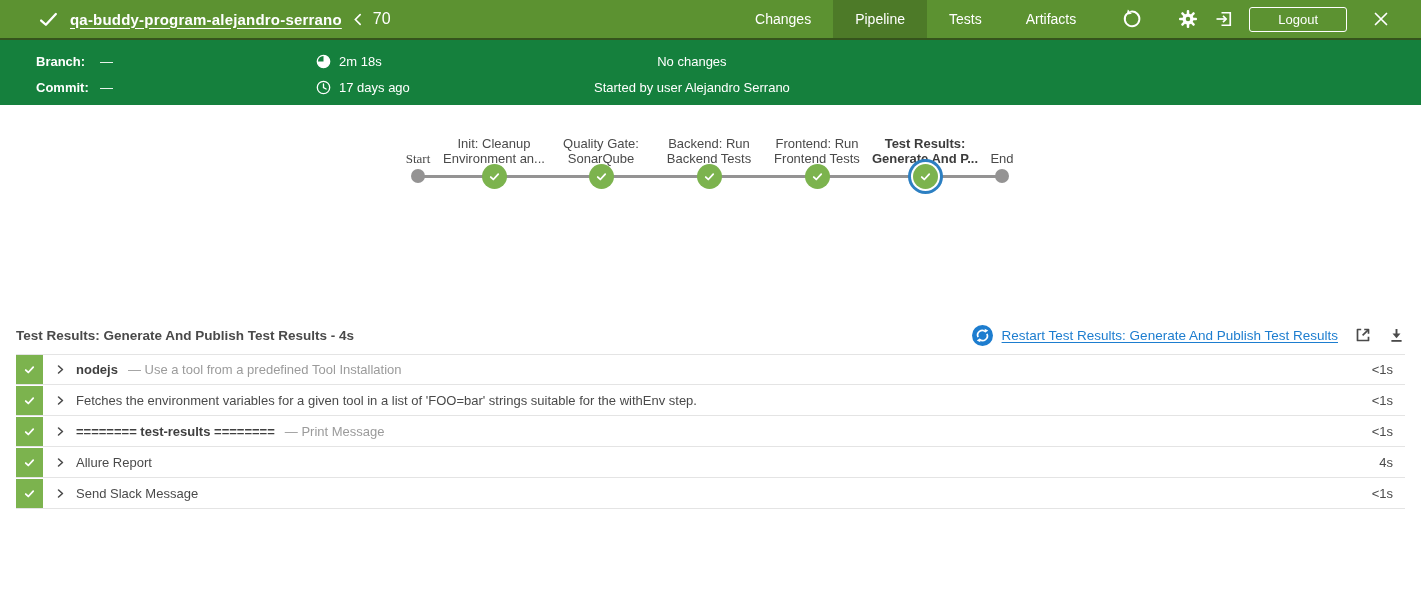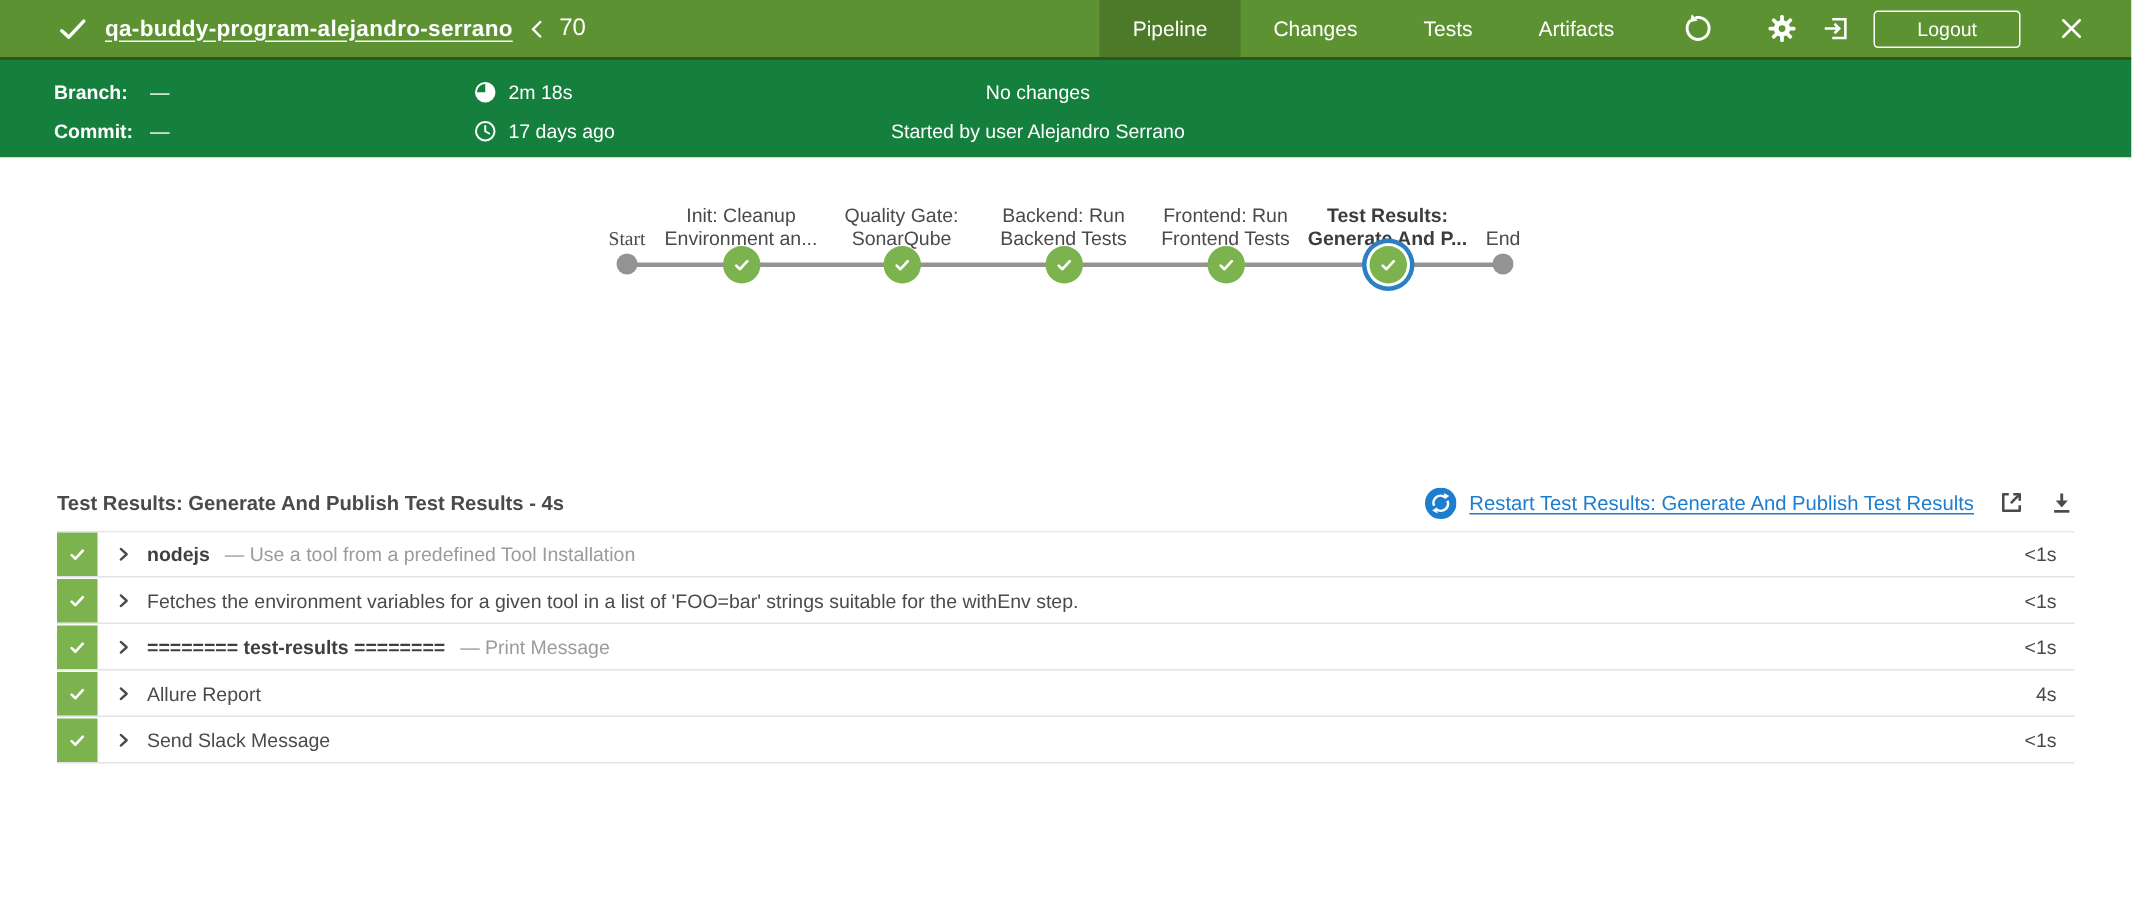--- a/index.html
+++ b/index.html
@@ -63,21 +63,21 @@
   .node-label.selected-label { font-weight:700; color:#3c3c3c; }
   .node-dot { position:absolute; border-radius:50%; cursor:pointer; }
   .node-dot.terminal { width:14px; height:14px; background:#949393; top:64px; }
   .node-dot.success {
     width:25px; height:25px; background:#7cb34e; top:59px;
     display:flex; align-items:center; justify-content:center;
   }
   .node-dot.success.selected { box-shadow:0 0 0 2px #ffffff, 0 0 0 5px #2c7fc2; }
 
   
-  .results { padding:0 38px; }
+  .results { padding:0 16px; }
   .results-header { display:flex; align-items:center; height:20px; margin-bottom:9px; }
   .results-title { font-size:13.5px; font-weight:700; color:#4a4a4a; }
   .restart-area { margin-left:auto; display:flex; align-items:center; gap:9px; }
   .restart-circle { display:flex; align-items:center; cursor:pointer; }
   .restart-link { color:#1d7dcf; font-size:13.5px; text-decoration:underline; text-underline-offset:2px; cursor:pointer; }
   .hdr-icon { display:flex; align-items:center; cursor:pointer; margin-left:7px; }
 
   .steps { border-top:1px solid #e4e4e4; }
   .step-row {
     display:flex; align-items:stretch; height:30px; background:#fff;
@@ -105,22 +105,22 @@
     <a class="project-link">qa-buddy-program-alejandro-serrano</a>
     <span class="crumb-chevron">
       <svg width="13" height="15" viewBox="0 0 12 14" fill="none" stroke="#fff" stroke-width="1.5" stroke-linecap="round">
           <path d="M8.5 2.5 L4 7 L8.5 11.5"></path>
         </svg>
     </span>
     <span class="run-number">70</span>
   </div>
 
   <nav class="tabs" id="tabs">
+      <div class="tab">Changes</div>
       <div class="tab active">Pipeline</div>
-      <div class="tab">Changes</div>
       <div class="tab">Tests</div>
       <div class="tab">Artifacts</div>
     </nav>
 
   <div class="actions">
     <button class="icon-btn restart-btn">
       <svg width="22" height="22" viewBox="0 0 24 24">
         <path d="M7.2 6.6 A8 8 0 1 0 12 4" fill="none" stroke="#fff" stroke-width="2.1" stroke-linecap="round"></path>
         <path d="M8.6 1.6 L7.2 7.4 12.9 6.2 Z" fill="#fff"></path>
       </svg>

